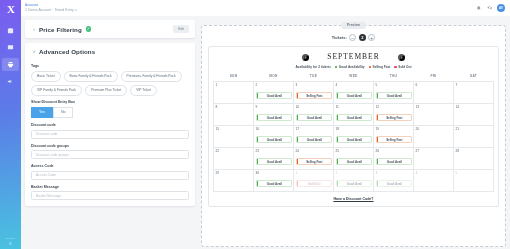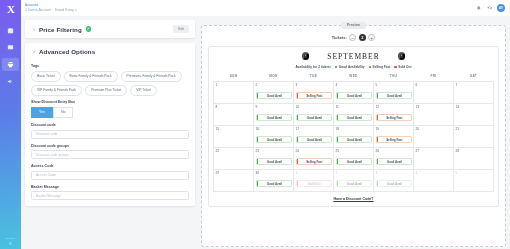--- a/index.html
+++ b/index.html
@@ -118,21 +118,21 @@
   }
   .step-val {
     width: 7px; height: 7px; border-radius: 50%; background: #2b3137; color: #fff;
     font-size: 4px; display: flex; align-items: center; justify-content: center; font-weight: bold;
   }
 
   .cal-card {
     border: 0.5px solid #e4e7ea; border-radius: 2px; background: #fff;
     padding: 5px 4px 5px 4px;
   }
-  .month-row { display: flex; align-items: flex-start; justify-content: center; gap: 18px; margin-bottom: 4px; }
+  .month-row { display: flex; align-items: flex-end; justify-content: center; gap: 18px; margin-bottom: 4px; }
   .nav-circle {
     width: 7.5px; height: 7.5px; border-radius: 50%; background: #2b3137; color: #fff;
     font-size: 4px; display: flex; align-items: center; justify-content: center;
   }
   .month-name {
     font-family: "Liberation Serif", serif; font-size: 7.5px; letter-spacing: 1px;
     color: #23282e; font-weight: normal;
   }
   .legend { display: flex; align-items: center; justify-content: center; gap: 4px; margin-bottom: 5px; }
   .legend-title { font-size: 3.2px; color: #4c5762; font-weight: bold; }

